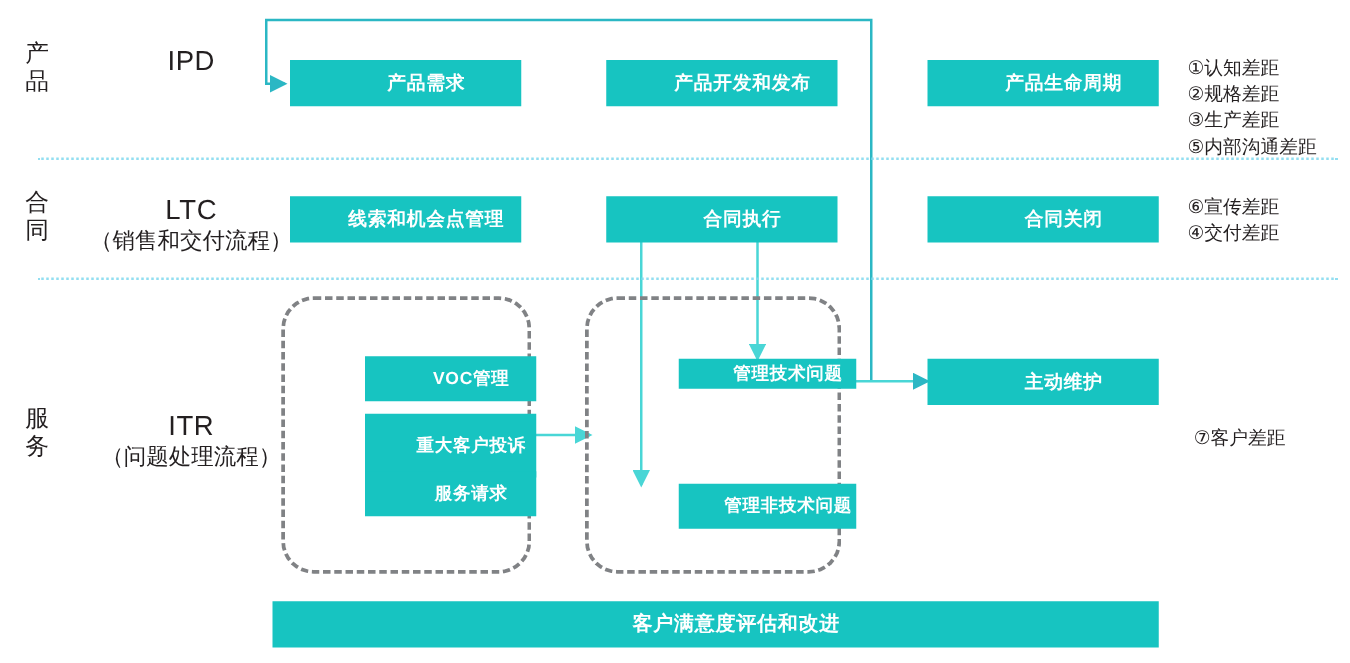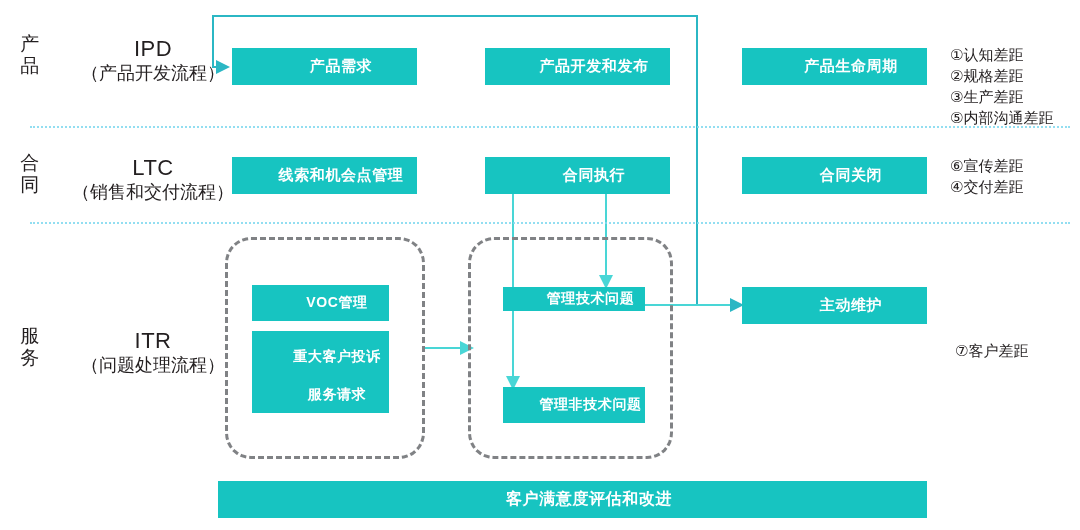--- a/index.html
+++ b/index.html
@@ -46,21 +46,21 @@
     color:#ffffff;
     font-size:15px;
     font-weight:bold;
     display:flex;
     align-items:center;
     justify-content:center;
     letter-spacing:.6px;
     box-sizing:border-box;
     padding-left:33px;
   }
-  .tbox.sm{font-size:14px;}
+  .tbox.sm{font-size:14px;margin-left:40px;}
   .tbox.wide{font-size:16px;}
 
   
   .dashbox{
     position:absolute;
     border:3px dashed #808285;
     border-radius:26px;
     box-sizing:border-box;
     background:transparent;
   }
@@ -114,21 +114,20 @@
   </svg>
 
   <div class="divider" style="top:126px;"></div>
   <div class="divider" style="top:222px;"></div>
 
   <div class="rowlabel" style="left:8px;top:33px;width:44px;">产
 品</div>
 
   <div class="procname" style="left:78px;top:36px;width:150px;">
     <span class="abbr">IPD</span>
-    <span class="cn">（产品开发流程）</span>
   </div>
 
   <div class="tbox" style="left:232px;top:48px;width:185px;height:37px;">产品需求</div>
   <div class="tbox" style="left:485px;top:48px;width:185px;height:37px;">产品开发和发布</div>
   <div class="tbox" style="left:742px;top:48px;width:185px;height:37px;">产品生命周期</div>
 
   <div class="gaps" style="left:950px;top:18px;margin-top:26px;">①认知差距
 ②规格差距
 ③生产差距
 ⑤内部沟通差距</div>

